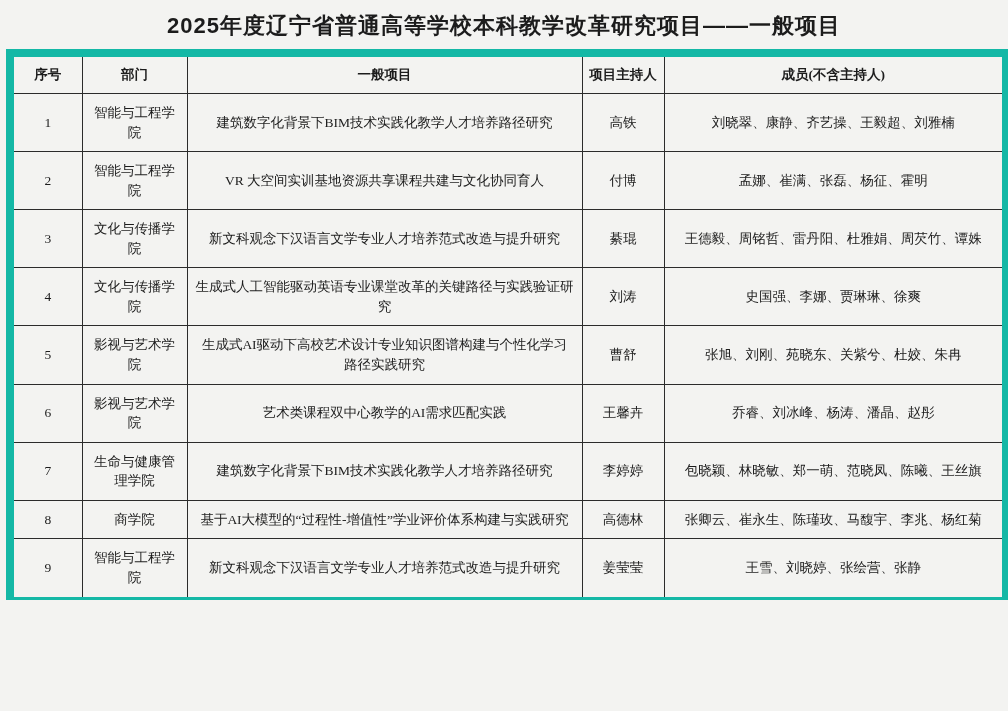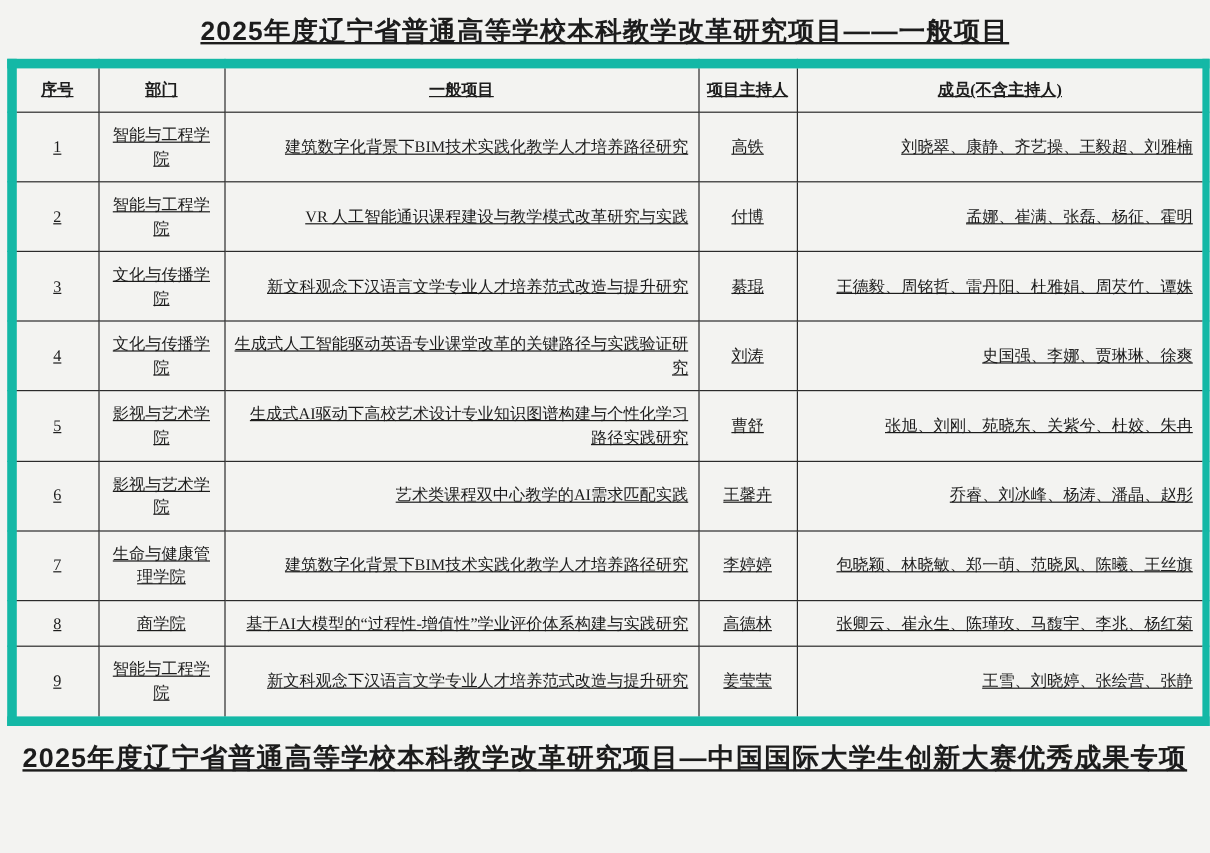--- a/index.html
+++ b/index.html
@@ -4,24 +4,23 @@
 <style>
   * { margin: 0; padding: 0; box-sizing: border-box; }
   html, body {
     width: 1008px;
     background: #f3f3f1;
     font-family: "Liberation Serif", "DejaVu Serif", serif;
     color: #1c1c1c;
   }
   .page {
     width: 1008px;
-    height: 711px;
+    height: 600px;
     padding: 5px 6px 0 6px;
     overflow: hidden;
-    text-decoration: underline;
   }
   .doc-title {
     text-align: center;
     font-family: "Liberation Sans", "DejaVu Sans", sans-serif;
     font-weight: bold;
     font-size: 22px;
     letter-spacing: 1px;
     padding: 8px 0 10px 0;
     line-height: 1.2;
   }
@@ -44,21 +43,21 @@
     text-align: center;
     word-break: break-all;
   }
   th {
     font-weight: bold;
     font-size: 13.5px;
     padding: 8px 4px;
   }
   
   #table-1 td:nth-child(3),
-  #table-1 td:nth-child(5) { text-align: right; margin-left: 39px; }
+  #table-1 td:nth-child(5) { text-align: center; margin-left: 39px; }
 </style>
 </head>
 <body>
 
 <div class="page">
 
   <div class="doc-title">2025年度辽宁省普通高等学校本科教学改革研究项目——一般项目</div>
 
   <table id="table-1">
     <colgroup>
@@ -81,21 +80,21 @@
         <tr>
           <td>1</td>
           <td>智能与工程学院</td>
           <td>建筑数字化背景下BIM技术实践化教学人才培养路径研究</td>
           <td>高铁</td>
           <td>刘晓翠、康静、齐艺操、王毅超、刘雅楠</td>
         </tr>
         <tr>
           <td>2</td>
           <td>智能与工程学院</td>
-          <td>VR 人工智能通识课程建设与教学模式改革研究与实践</td>
+          <td>VR 大空间实训基地资源共享课程共建与文化协同育人</td>
           <td>付博</td>
           <td>孟娜、崔满、张磊、杨征、霍明</td>
         </tr>
         <tr>
           <td>3</td>
           <td>文化与传播学院</td>
           <td>新文科观念下汉语言文学专业人才培养范式改造与提升研究</td>
           <td>綦琨</td>
           <td>王德毅、周铭哲、雷丹阳、杜雅娟、周芡竹、谭姝</td>
         </tr>

